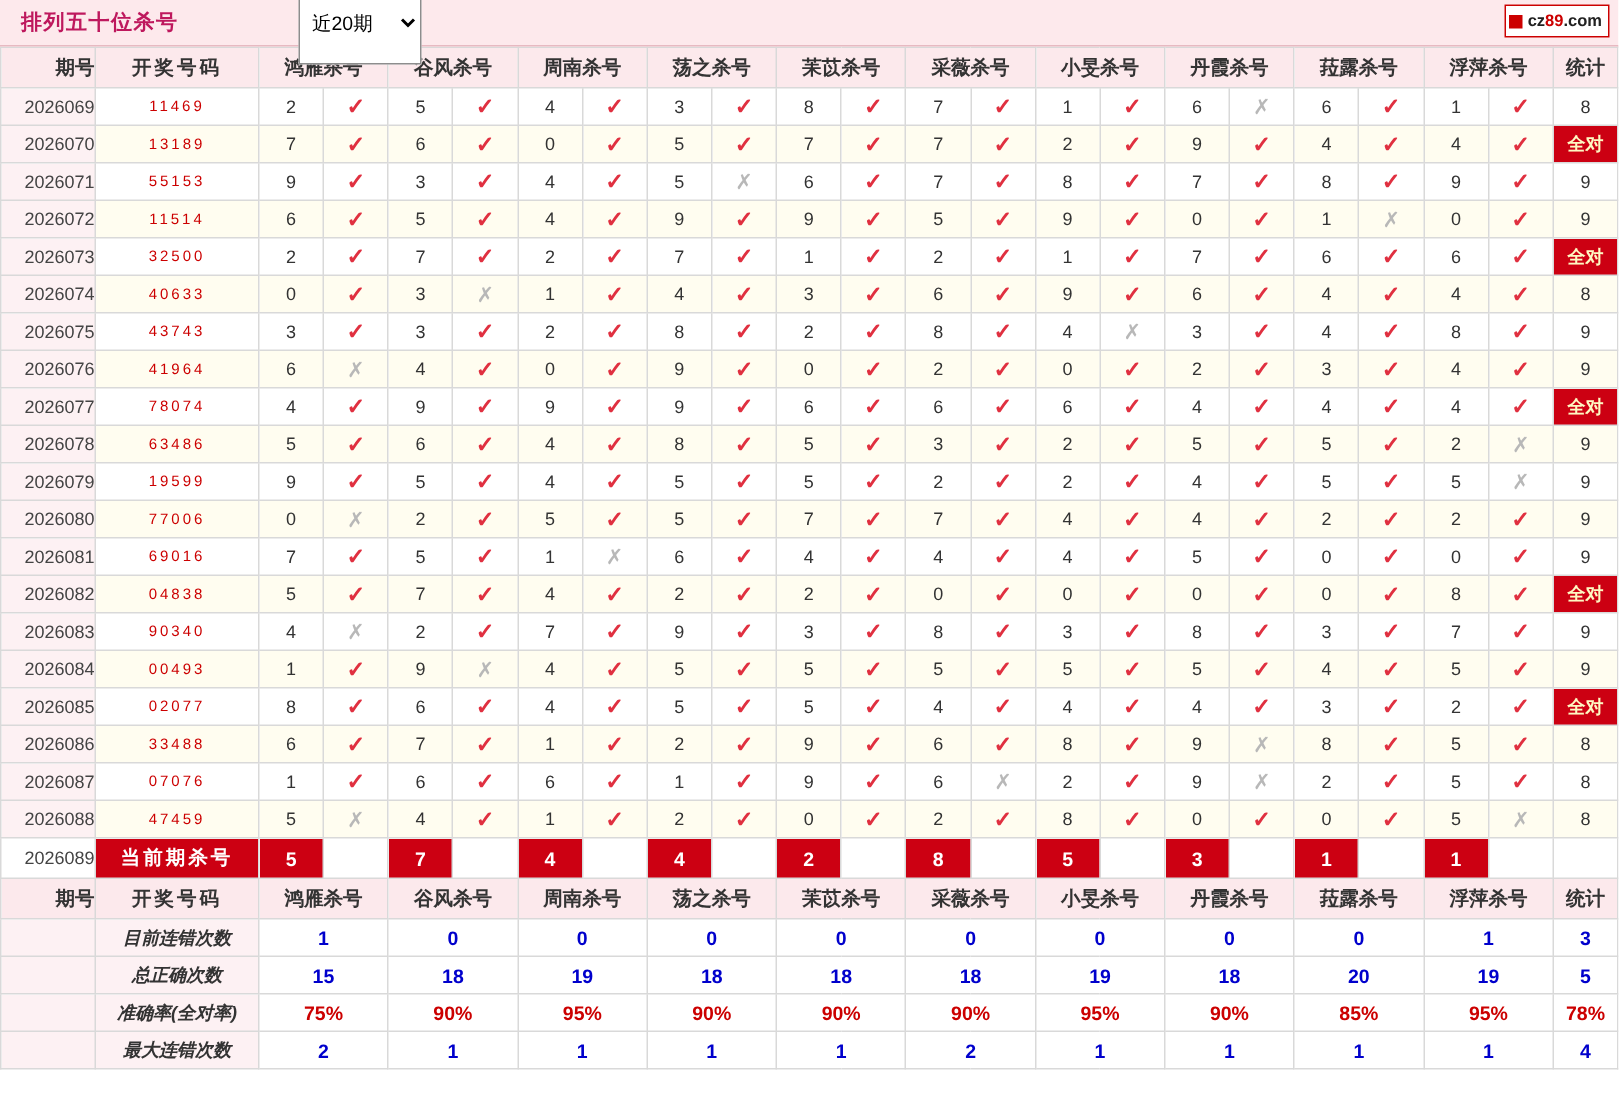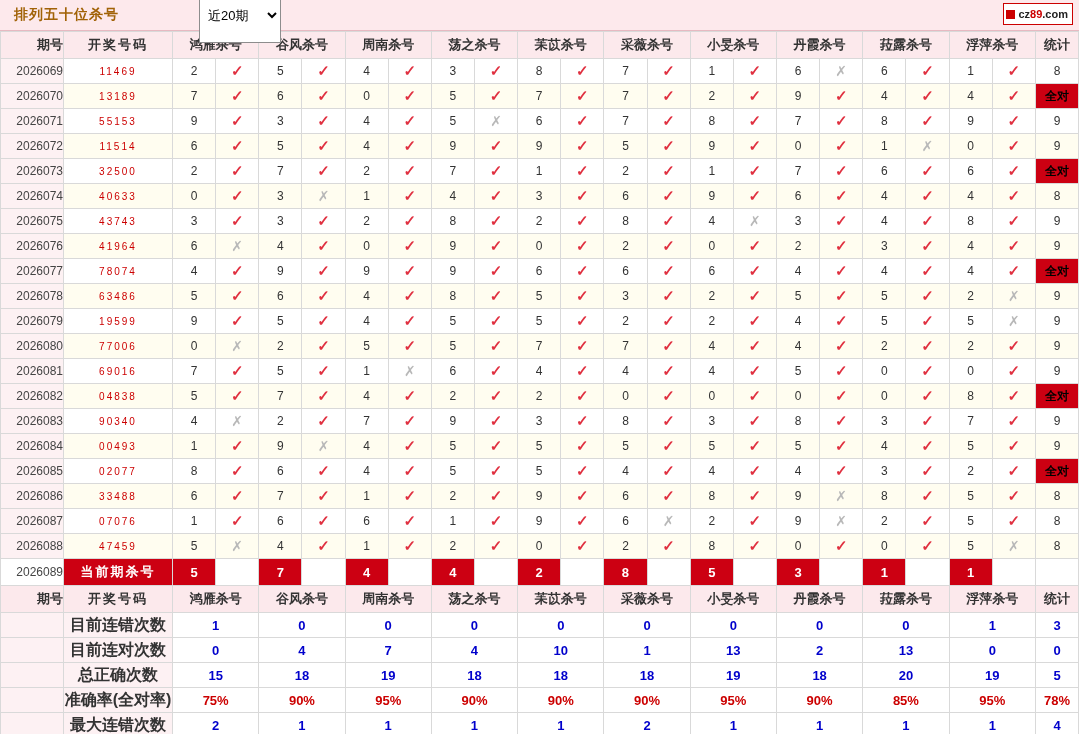--- a/index.html
+++ b/index.html
@@ -15,21 +15,21 @@
   .topbar{
     display:flex;align-items:center;
     height:30px;
     background:#fde9ec;
     border-bottom:1px solid #e7b9c1;
     position:relative;
   }
   .topbar .title{
     font-weight:bold;
     font-size:14px;
-    color:#a16207;
+    color:#be185d;
     padding-left:14px;
     letter-spacing:1px;
     text-align:center;
   }
   .topbar .selwrap{
     margin-left:80px;
   }
   .topbar select{
     font-family:"Liberation Sans", sans-serif;
     font-size:13px;
@@ -82,36 +82,36 @@
   .c-chk{width:38px;}
   .c-stat{width:42px;color:#333;}
   tr.row td{background:#ffffff;}
   tr.alt td{background:#fffdf0;}
   tr.alt td.c-issue{background:#fdf1f3;}
   tr.row td.c-issue{background:#fdf1f3;}
   .tick{color:#e03040;font-size:15px;font-weight:bold;}
   .cross{color:#b8b8b8;font-size:14px;}
   .allright{
     background:#cc0012 !important;
-    color:#000000;
+    color:#fef9c3;
     font-weight:bold;
     font-size:12px;
   }
   
   .cur td{height:26px;background:#ffffff;}
   .cur .lbl{
     background:#cc0012;color:#fff;font-weight:bold;font-size:13px;
   }
   .cur .kill{
     background:#cc0012;color:#fff;font-weight:bold;font-size:13px;
   }
   .cur .empty{background:#ffffff;}
   
   .statlabel{
-    background:#fdf1f3;color:#333;font-weight:bold;font-size:16px;
+    background:#fdf1f3;color:#333;font-weight:bold;font-size:12px;font-style:italic;
   }
   .statval{
     color:#0000cc;font-weight:bold;font-size:13px;background:#ffffff;
   }
   .statval.red{color:#cc0000;}
   .hdr2 td{
     background:#fce9ec;font-weight:bold;color:#333;height:26px;font-size:13px;
   }
 </style>
 </head>
@@ -697,35 +697,20 @@
         <td colspan="2" class="statval">0</td>
         <td colspan="2" class="statval">0</td>
         <td colspan="2" class="statval">0</td>
         <td colspan="2" class="statval">0</td>
         <td colspan="2" class="statval">0</td>
         <td colspan="2" class="statval">1</td>
         <td class="c-stat statval">3</td>
       </tr>
       <tr>
         <td class="c-issue statlabel">&nbsp;</td>
-        <td class="c-code statlabel" style="color: rgb(51, 51, 51); letter-spacing: 0px;">目前连对次数</td>
-        <td colspan="2" class="statval">0</td>
-        <td colspan="2" class="statval">4</td>
-        <td colspan="2" class="statval">7</td>
-        <td colspan="2" class="statval">4</td>
-        <td colspan="2" class="statval">10</td>
-        <td colspan="2" class="statval">1</td>
-        <td colspan="2" class="statval">13</td>
-        <td colspan="2" class="statval">2</td>
-        <td colspan="2" class="statval">13</td>
-        <td colspan="2" class="statval">0</td>
-        <td class="c-stat statval">0</td>
-      </tr>
-      <tr>
-        <td class="c-issue statlabel">&nbsp;</td>
         <td class="c-code statlabel" style="color: rgb(51, 51, 51); letter-spacing: 0px;">总正确次数</td>
         <td colspan="2" class="statval">15</td>
         <td colspan="2" class="statval">18</td>
         <td colspan="2" class="statval">19</td>
         <td colspan="2" class="statval">18</td>
         <td colspan="2" class="statval">18</td>
         <td colspan="2" class="statval">18</td>
         <td colspan="2" class="statval">19</td>
         <td colspan="2" class="statval">18</td>
         <td colspan="2" class="statval">20</td>

